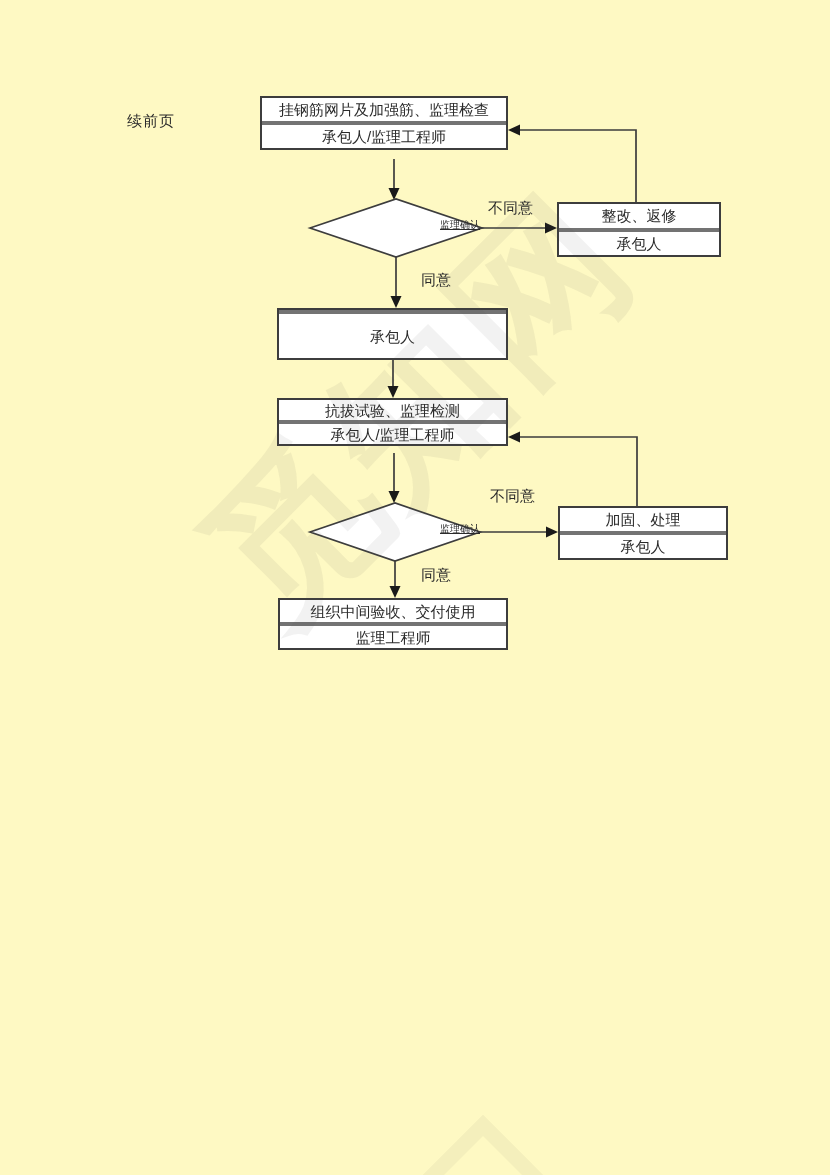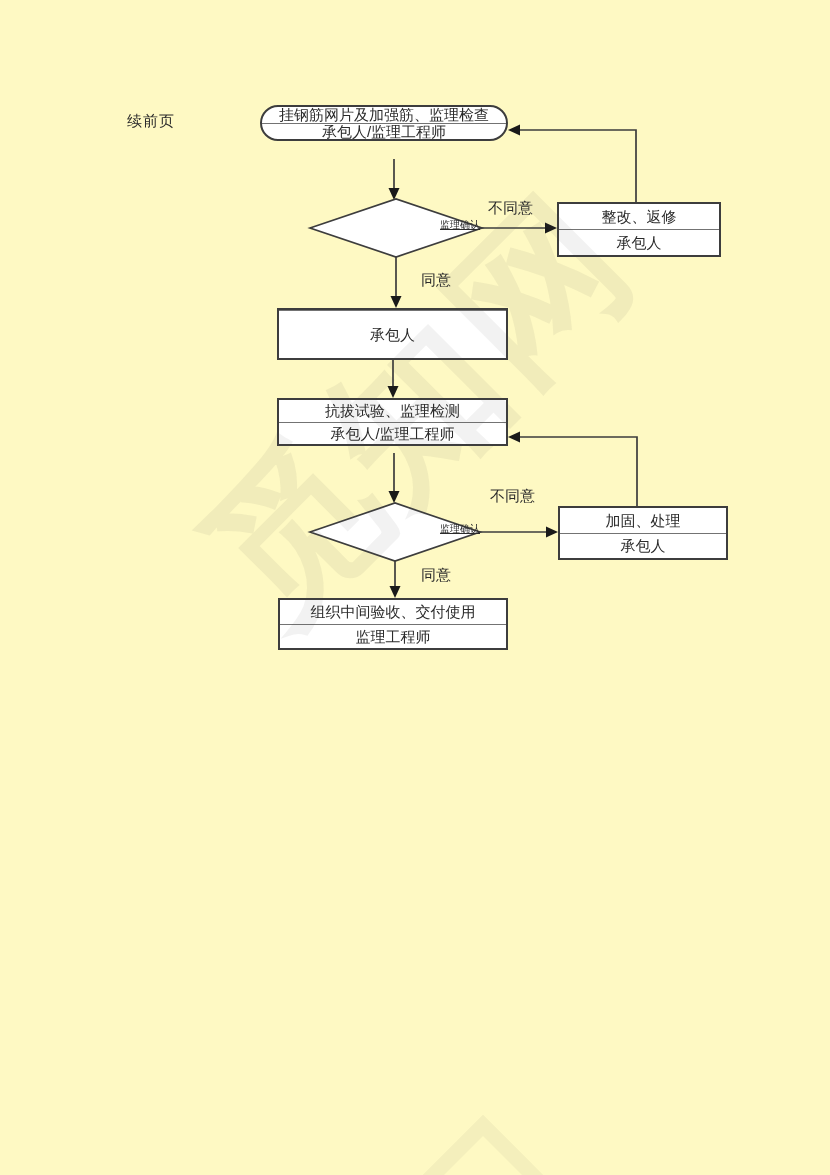--- a/index.html
+++ b/index.html
@@ -17,21 +17,21 @@
     box-sizing:border-box;
     border:2px solid #3d3d3d;
     background:#ffffff;
     display:flex;flex-direction:column;
     z-index:3;
   }
   .node .row{
     flex:1;display:flex;align-items:center;justify-content:center;
     font-size:15px;line-height:1;white-space:nowrap;
   }
-  .node .row.actor{border-top:1px solid #737373;}
+  .node .row.actor{border-top:4px solid #737373;}
   .flow-label{
     position:absolute;z-index:4;
     font-size:15px;line-height:1;white-space:nowrap;
   }
   .decision-label{
     position:absolute;z-index:4;
     font-size:10px;line-height:1;white-space:nowrap;
     text-align:right;
     text-decoration:underline;
   }
@@ -94,21 +94,21 @@
       <polygon points="395,598 389.5,586 400.5,586"></polygon>
     </g>
     <g fill="#ffffff" stroke="#3d3d3d" stroke-width="1.7">
       <polygon points="310,228 396,199 482,228 396,257"></polygon>
       <polygon points="310,532 395,503 480,532 395,561"></polygon>
     </g>
   </svg>
 
   <div class="page-label">续前页</div>
 
-  <div class="node" style="left:260px;top:105px;width:248px;height:36px;border-radius:21px;">
+  <div class="node" style="left:260px;top:96px;width:248px;height:54px;">
     <div class="row title">挂钢筋网片及加强筋、监理检查</div>
     <div class="row actor">承包人/监理工程师</div>
   </div>
 
   <div class="node" style="left:557px;top:202px;width:164px;height:55px;">
     <div class="row title">整改、返修</div>
     <div class="row actor">承包人</div>
   </div>
 
   <div class="node" style="left:277px;top:308px;width:231px;height:52px;">

